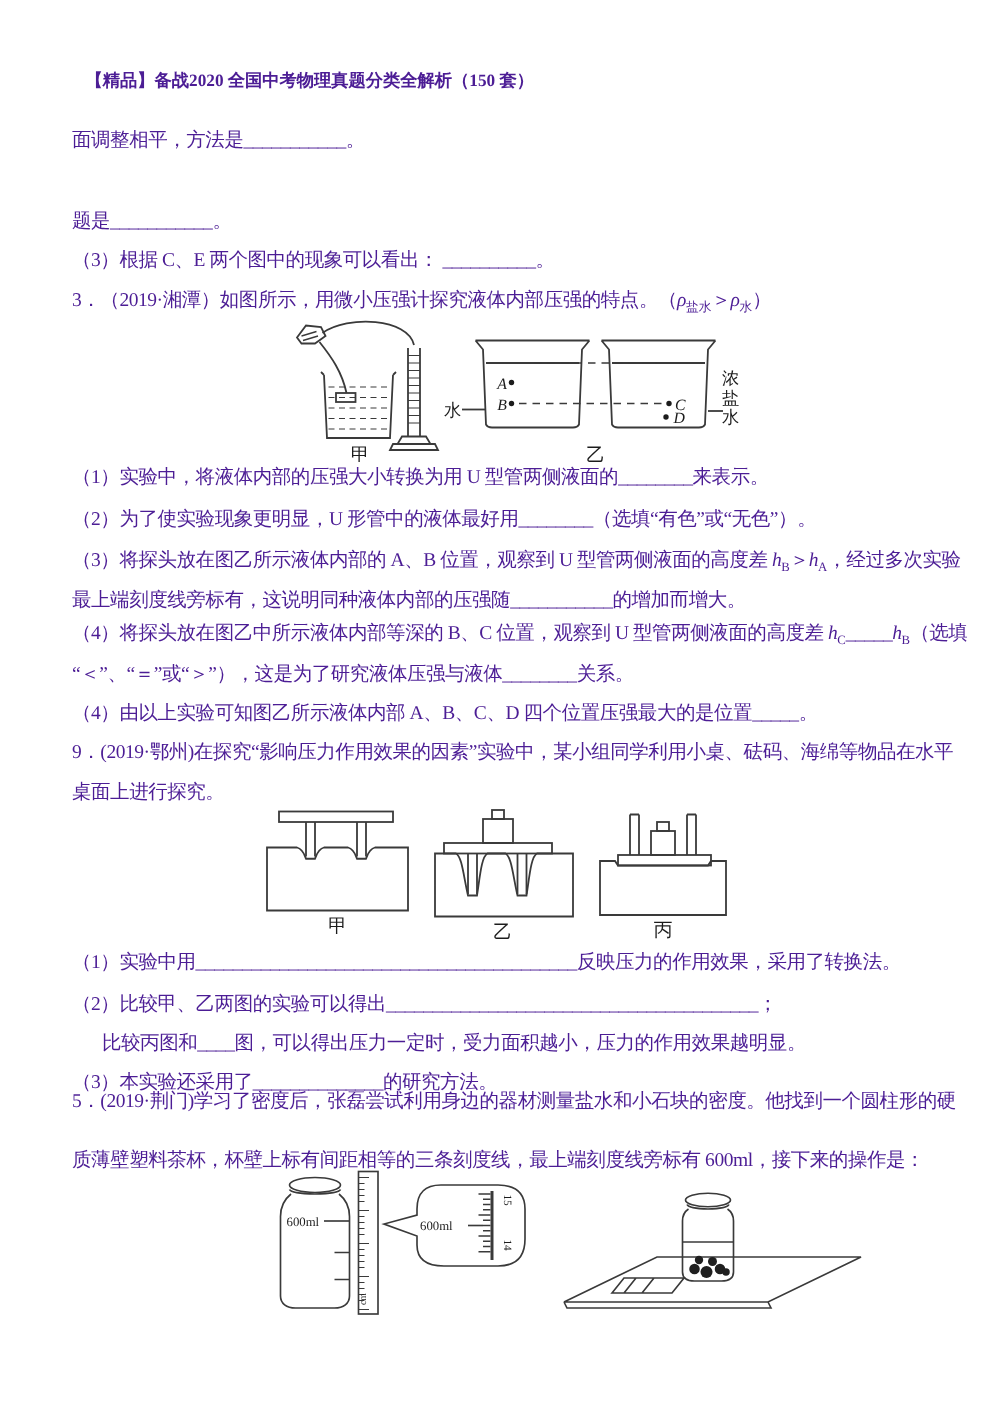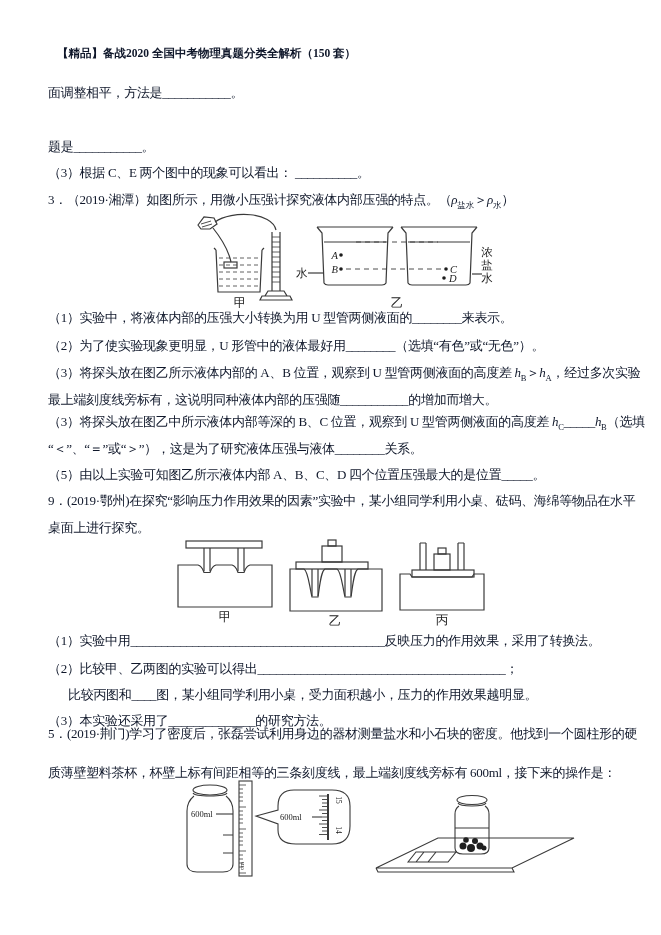--- a/index.html
+++ b/index.html
@@ -1,18 +1,18 @@
 <!DOCTYPE html>
 <html><head>
 <meta charset="utf-8">
 <style>
   html,body{margin:0;padding:0;background:#ffffff;}
   .page{
     position:relative;width:661px;height:935px;background:#fff;overflow:hidden;
-    font-family:"Liberation Serif","DejaVu Serif",serif;color:#0f172a;
+    font-family:"Liberation Serif","DejaVu Serif",serif;color:#4c1d95;
   }
   .hdr{
     position:absolute;left:57px;top:46px;font-size:11.5px;font-weight:bold;
     white-space:nowrap;letter-spacing:0;
   }
   .line{
     position:absolute;left:48px;font-size:13px;letter-spacing:-0.3px;
     white-space:nowrap;
     text-align:center;
   }
@@ -74,24 +74,24 @@
     <text x="299" y="70" font-size="11.5" text-anchor="middle">水</text>
     <text x="209" y="95" font-size="12.5" text-anchor="middle">乙</text>
   </svg>
 
   <div class="line" style="top:309px">（1）实验中，将液体内部的压强大小转换为用 U 型管两侧液面的________来表示。</div>
   <div class="line" style="top:337px">（2）为了使实验现象更明显，U 形管中的液体最好用________（选填“有色”或“无色”）。</div>
 
   <div class="line" style="top:364px"><span>（3）将探头放在图乙所示液体内部的 A、B 位置，观察到 U 型管两侧液面的高度差 </span><span class="var">h</span><sub>B</sub><span>＞</span><span class="var">h</span><sub>A</sub><span>，经过多次实验</span></div>
   <div class="line" style="top:391px">最上端刻度线旁标有，这说明同种液体内部的压强随___________的增加而增大。</div>
 
-  <div class="line" style="top:413px"><span>（3）将探头放在图乙中所示液体内部等深的 B、C 位置，观察到 U 型管两侧液面的高度差 </span><span class="var">h</span><sub>C</sub><span>_____</span><span class="var">h</span><sub>B</sub><span>（选填</span></div>
+  <div class="line" style="top:413px"><span>（4）将探头放在图乙中所示液体内部等深的 B、C 位置，观察到 U 型管两侧液面的高度差 </span><span class="var">h</span><sub>C</sub><span>_____</span><span class="var">h</span><sub>B</sub><span>（选填</span></div>
   <div class="line" style="top:440px">“＜”、“＝”或“＞”），这是为了研究液体压强与液体________关系。</div>
 
-  <div class="line" style="top:466px">（5）由以上实验可知图乙所示液体内部 A、B、C、D 四个位置压强最大的是位置_____。</div>
+  <div class="line" style="top:466px">（4）由以上实验可知图乙所示液体内部 A、B、C、D 四个位置压强最大的是位置_____。</div>
 
   <div class="line" style="top:492px">9．(2019·鄂州)在探究“影响压力作用效果的因素”实验中，某小组同学利用小桌、砝码、海绵等物品在水平</div>
   <div class="line" style="top:519px">桌面上进行探究。</div>
 
   <svg class="fig" style="left:172px;top:538px" width="324" height="94" viewBox="0 0 324 94">
     <g fill="none" stroke="#3a3a3a" stroke-width="1.2">
 
       <rect x="14" y="3" width="76" height="7"></rect>
       <path d="M32,10 V33 M38,10 V33 M66,10 V33 M72,10 V33"></path>
       <path d="M6,27 H26 C30,28 31,32 32,34.5 L38,34.5 C39,32 40,28 44,27 H60 C64,28 65,32 66,34.5 L72,34.5 C73,32 74,28 78,27 H100 V69 H6 Z"></path>
@@ -108,21 +108,21 @@
       <rect x="262" y="16" width="16" height="16"></rect>
       <rect x="266" y="10" width="8" height="6"></rect>
     </g>
     <text x="53" y="83" font-size="12.5" text-anchor="middle">甲</text>
     <text x="163" y="87" font-size="12.5" text-anchor="middle">乙</text>
     <text x="270" y="86" font-size="12.5" text-anchor="middle">丙</text>
   </svg>
 
   <div class="line" style="top:632px">（1）实验中用_________________________________________反映压力的作用效果，采用了转换法。</div>
   <div class="line" style="top:660px">（2）比较甲、乙两图的实验可以得出________________________________________；</div>
-  <div class="line indent" style="top:686px">比较丙图和____图，某小组同学利用小桌，受力面积越小，压力的作用效果越明显。</div>
+  <div class="line indent" style="top:686px">比较丙图和____图，可以得出压力一定时，受力面积越小，压力的作用效果越明显。</div>
   <div class="line" style="top:712px">（3）本实验还采用了______________的研究方法。</div>
 
   <div class="line" style="top:725px">5．(2019·荆门)学习了密度后，张磊尝试利用身边的器材测量盐水和小石块的密度。他找到一个圆柱形的硬</div>
   <div class="line" style="top:764px">质薄壁塑料茶杯，杯壁上标有间距相等的三条刻度线，最上端刻度线旁标有 600ml，接下来的操作是：</div>
 
   <svg class="fig" style="left:178px;top:780px" width="404" height="104" viewBox="0 0 404 104">
     <g fill="none" stroke="#3a3a3a" stroke-width="1.1">
       <ellipse cx="32" cy="10" rx="17" ry="5"></ellipse>
       <path d="M15,13 C17,17 47,17 49,13"></path>
       <path d="M16,16 C11,20 9,25 9,31 V84 C9,89 13,92 19,92 H45 C51,92 55,89 55,84 V31 C55,25 53,20 48,16"></path>

